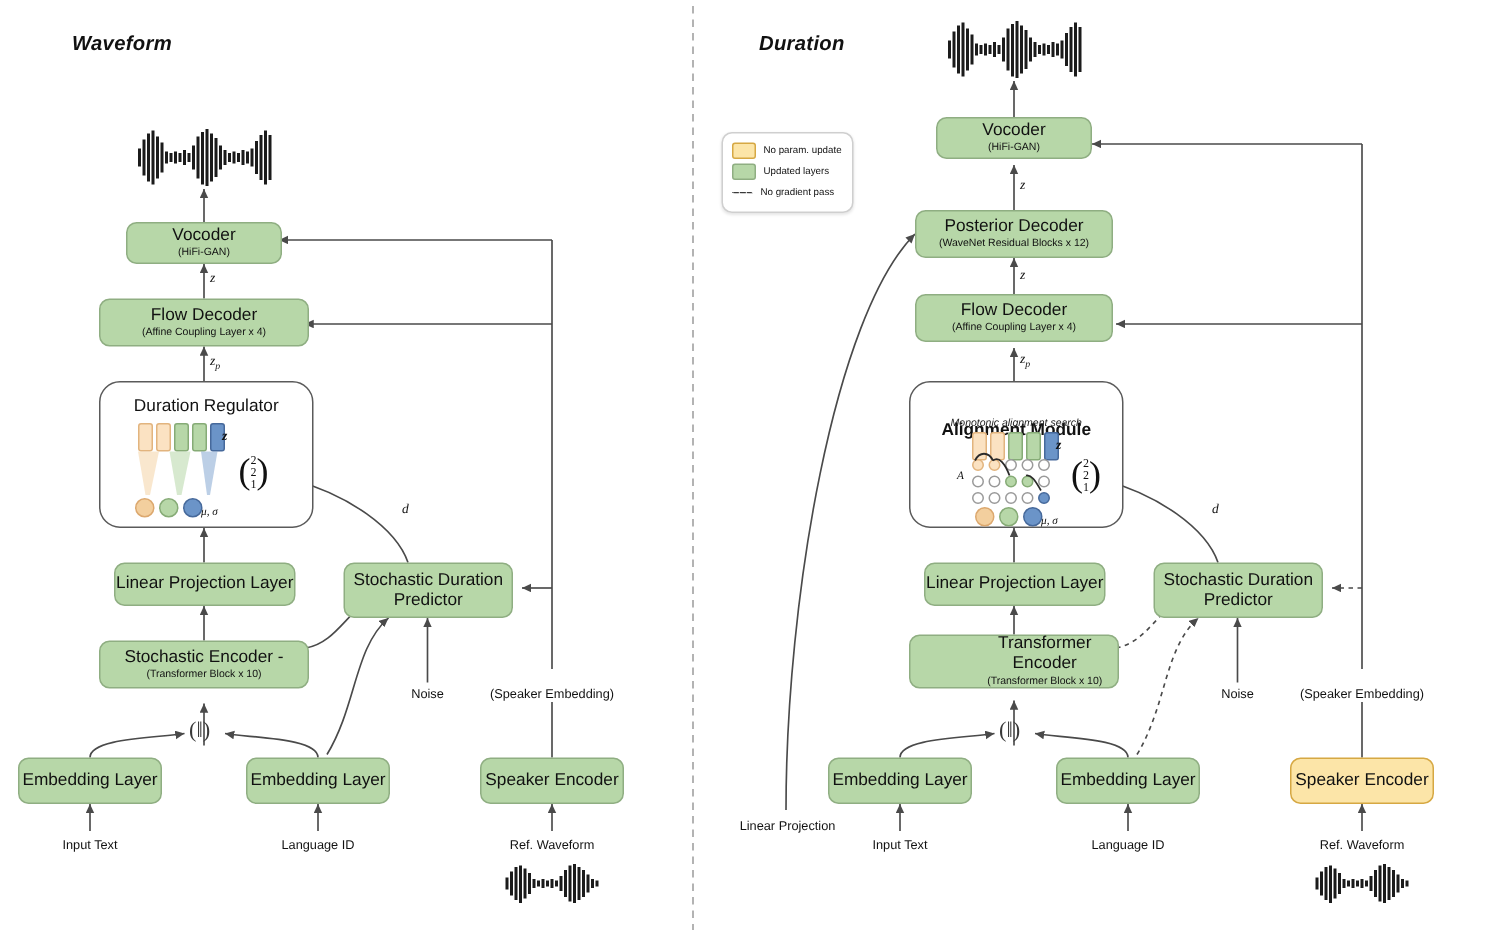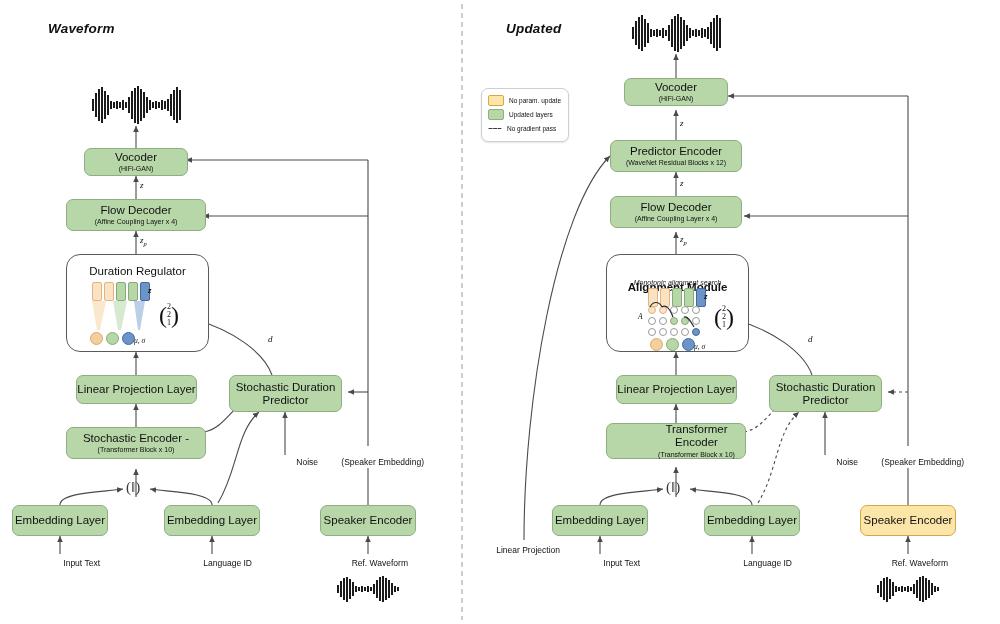--- a/index.html
+++ b/index.html
@@ -35,21 +35,21 @@
     position:absolute;left:0;right:0;text-align:center;
     font-size:11.5px;color:#111;
   }
   .modbox .msub{
     position:absolute;left:0;right:0;text-align:center;
     font-size:7px;font-style:italic;color:#222;
   }
 
   .ioLabel{
     position:absolute;font-size:8.5px;color:#111;
-    text-align:right;white-space:nowrap;
+    text-align:center;white-space:nowrap;
   }
   .ioLabel.two{line-height:1.25;white-space:normal;}
 
   .mathlabel{
     position:absolute;font-family:"Liberation Serif",serif;
     font-style:italic;font-size:9px;color:#111;
   }
   .mathlabel sub{font-size:6.5px;}
 
   .legend{
@@ -186,21 +186,21 @@
     </g>
 
     <g stroke="#4a4a4a" stroke-width="1.1" fill="none" stroke-dasharray="3,3">
       <path d="M758,503 C778,470 776,432 799,412" marker-end="url(#ah)"></path>
       <path d="M744,432 C766,428 772,404 798,392" marker-end="url(#ah)"></path>
       <line x1="908" y1="392" x2="888" y2="392" marker-end="url(#ah)"></line>
     </g>
   </svg>
 
   <div class="panel-title" style="left:48px;top:21px;">Waveform</div>
-  <div class="panel-title" style="left:506px;top:21px;">Updated</div>
+  <div class="panel-title" style="left:506px;top:21px;">Duration</div>
 
   <div class="legend" style="left:481px;top:88px;width:88px;">
     <div class="row">
       <div class="sw yellow"></div>
       <div class="lt">No param. update</div>
     </div>
     <div class="row">
       <div class="sw green"></div>
       <div class="lt">Updated layers</div>
     </div>
@@ -376,21 +376,21 @@
       <i style="height:35.7px"></i>
       <i style="height:29.6px"></i>
     </div>
 
   <div class="node green" style="left:624px;top:78px;width:104px;height:28px;">
     <div class="t1">Vocoder</div>
     <div class="t2">(HiFi-GAN)</div>
   </div>
 
   <div class="node green" style="left:610px;top:140px;width:132px;height:32px;">
-    <div class="t1">Predictor Encoder</div>
+    <div class="t1">Posterior Decoder</div>
     <div class="t2">(WaveNet Residual Blocks x 12)</div>
   </div>
 
   <div class="node green" style="left:610px;top:196px;width:132px;height:32px;">
     <div class="t1">Flow Decoder</div>
     <div class="t2">(Affine Coupling Layer x 4)</div>
   </div>
 
   <div class="modbox" style="left:606px;top:254px;width:143px;height:98px;">
     <div class="mtitle" style="top:26px;font-weight:bold;">Alignment Module</div>

